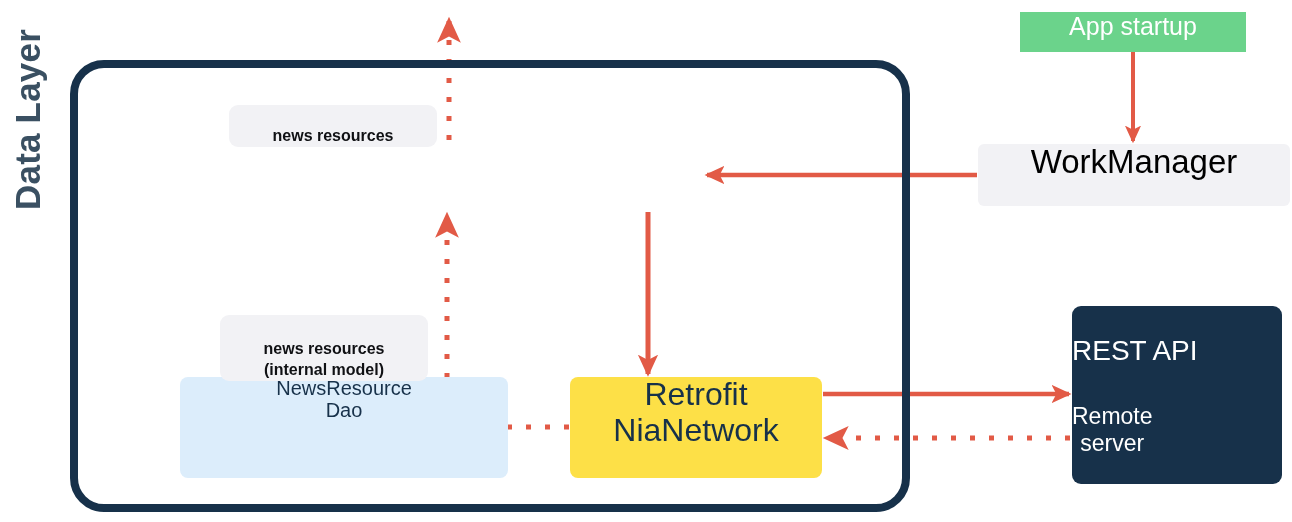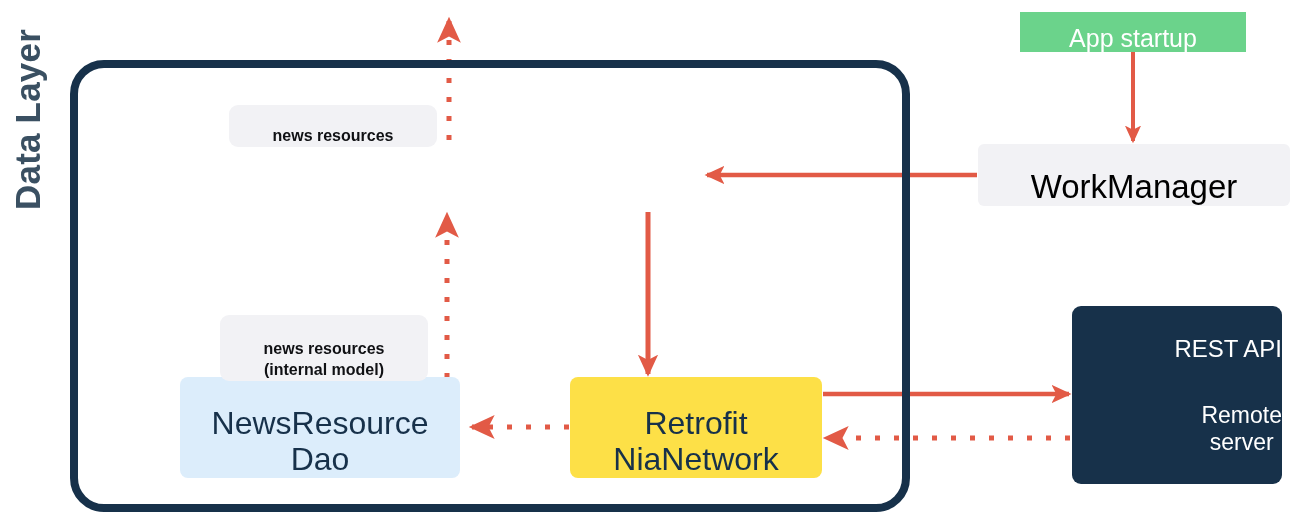--- a/index.html
+++ b/index.html
@@ -23,21 +23,21 @@
     left: 0;
     top: 0;
     width: 1292px;
     height: 522px;
     pointer-events: none;
   }
   .node {
     position: absolute;
     box-sizing: border-box;
     display: flex;
-    align-items: flex-end;
+    align-items: flex-start;
     justify-content: center;
     text-align: center;
     line-height: 1.12;
   }
   
   #data-layer-frame {
     position: absolute;
     left: 70px;
     top: 60px;
     width: 840px;
@@ -66,25 +66,25 @@
   }
   
   #node-repository {
     left: 178px; top: 140px; width: 525px; height: 71px;
     background: #EFF5D3;
     border-radius: 6px;
     color: #17314A;
     font-size: 34px;
   }
   #node-dao {
-    left: 180px; top: 377px; width: 280px; height: 101px;
+    left: 180px; top: 377px; width: 328px; height: 101px;
     background: #DCEDFB;
     border-radius: 8px;
     color: #17314A;
-    font-size: 32px;
+    font-size: 20px;
   }
   #node-retrofit {
     left: 570px; top: 377px; width: 252px; height: 101px;
     background: #fde047;
     border-radius: 8px;
     color: #17314A;
     font-size: 32px;
   }
   #node-workmanager {
     left: 978px; top: 144px; width: 312px; height: 62px;
@@ -103,21 +103,21 @@
   }
   #node-remote {
     left: 1072px; top: 306px; width: 210px; height: 178px;
     background: #17314A;
     border-radius: 9px;
     color: #ffffff;
     flex-direction: column;
     justify-content: space-around;
   }
   #node-remote .line-rest {
-    font-size: 24px;
+    font-size: 28px;
     margin-top: 10px;
   }
   #node-remote .line-remote {
     font-size: 23px;
     line-height: 1.18;
     margin-bottom: 8px;
   }
   
   .chip {
     position: absolute;

